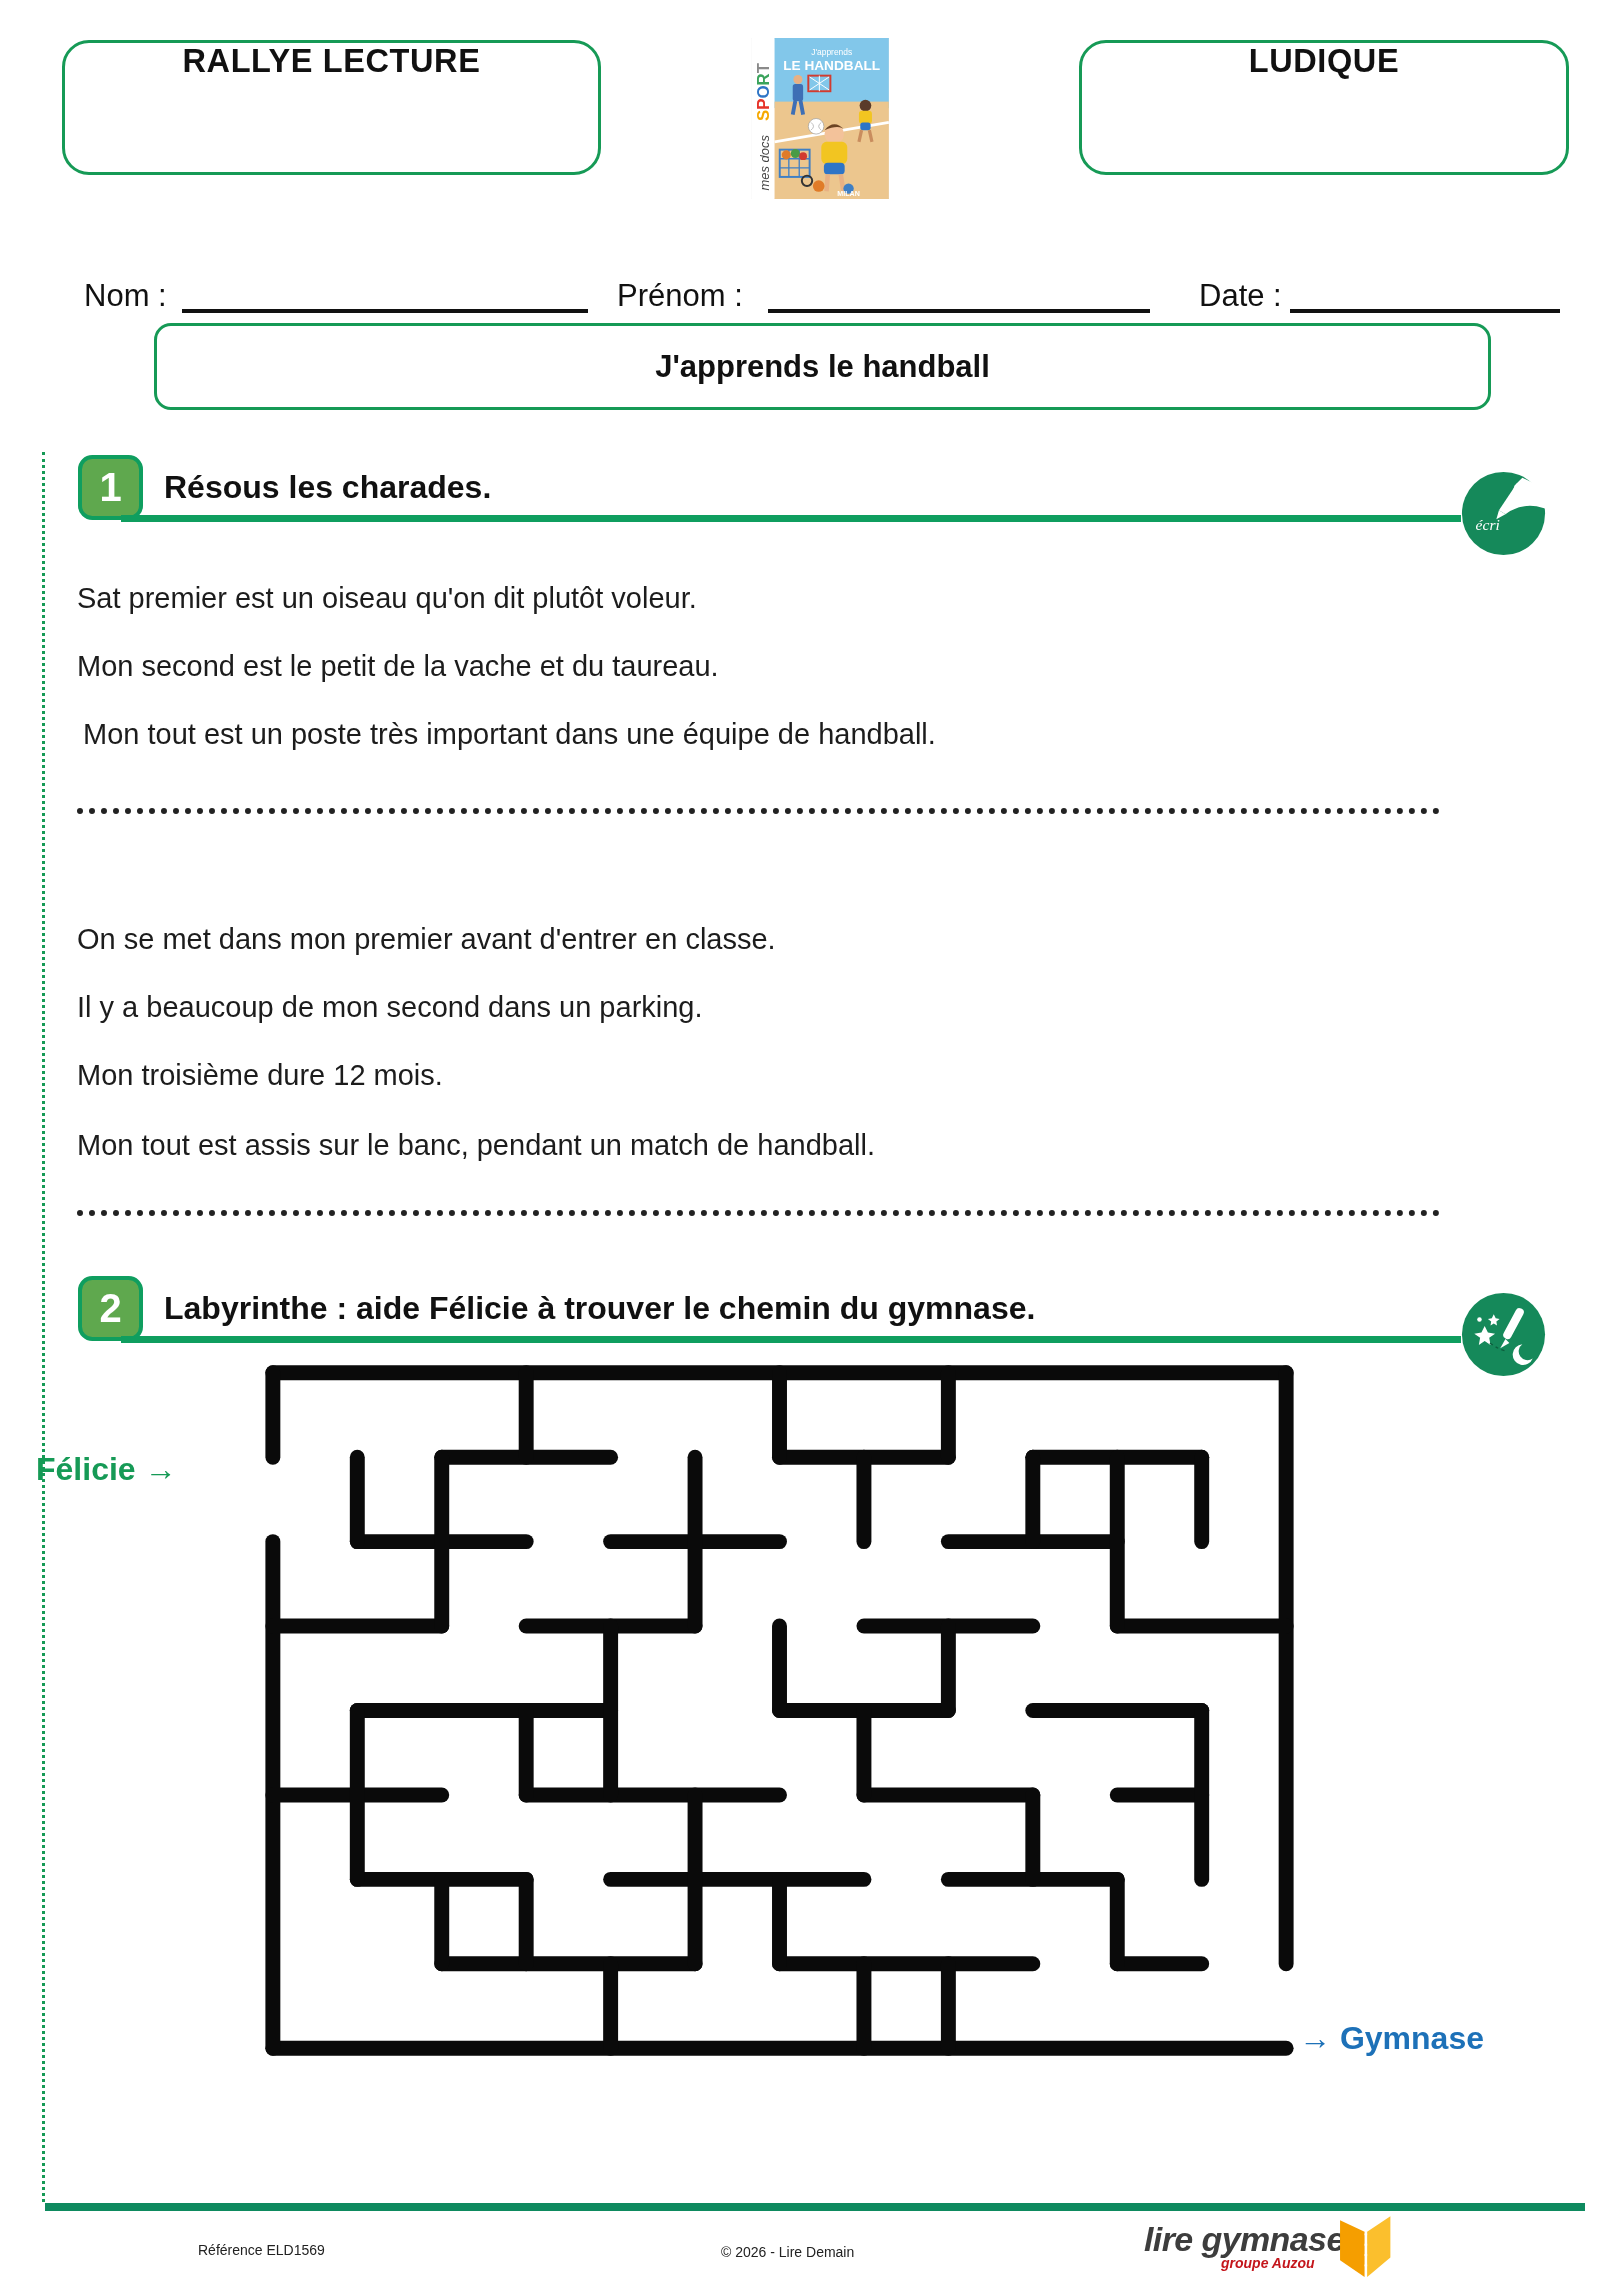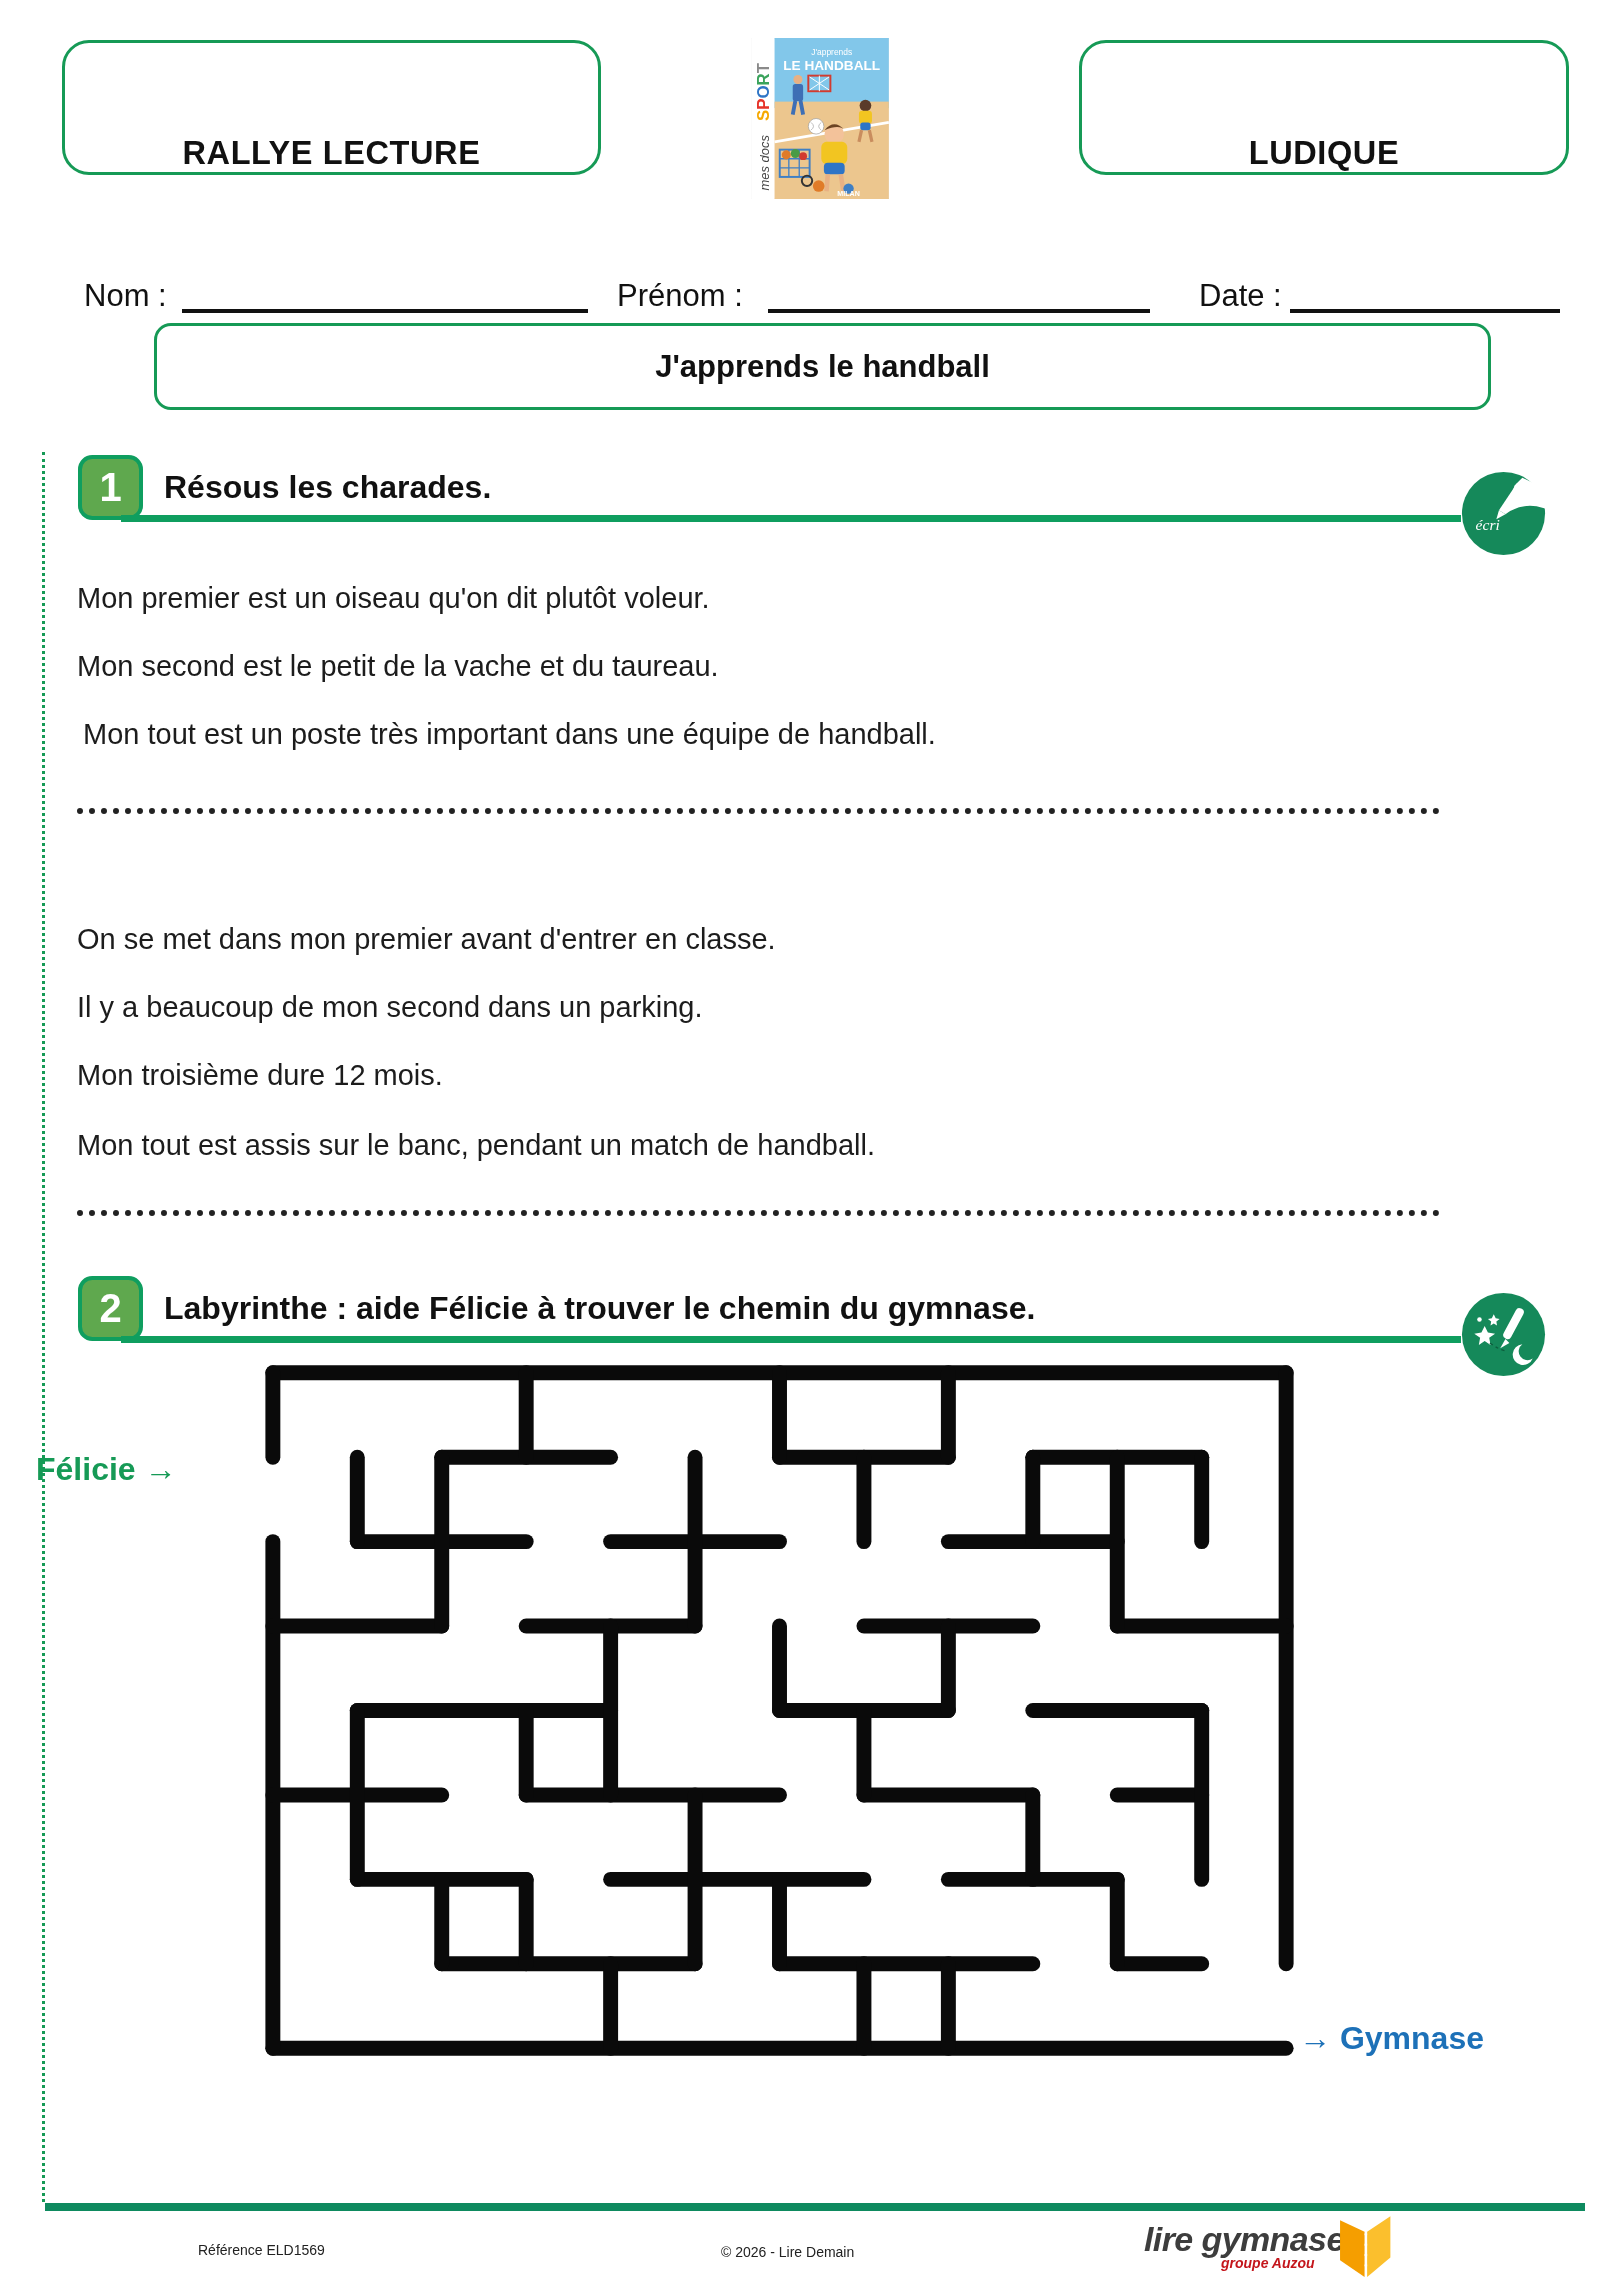--- a/index.html
+++ b/index.html
@@ -2,21 +2,21 @@
 <html style="font-size:10.4px"><head>
 <meta charset="utf-8">
 <style>
   html,body{margin:0;padding:0;background:#9a9a9a;}
   #page{position:relative;width:1623px;height:2295px;background:#ffffff;
         font-family:"Liberation Sans",sans-serif;color:#1c1c1c;overflow:hidden;}
   .abs{position:absolute;}
 
   
   .hbox{border:3.9px solid var(--green);border-radius:27px;background:#fff;
-        display:flex;align-items:flex-end;justify-content:center;}
+        display:flex;align-items:flex-start;justify-content:center;}
   .hbox span{font-size:32.5px;font-weight:bold;letter-spacing:0.6px;color:#111;}
 
   
   .fieldlabel{font-size:31px;color:#111;}
   .fieldline{border-bottom:4.5px solid #111;height:0;}
 
   
   #titlebox{border:3.2px solid var(--green);border-radius:17px;background:#fff;
             display:flex;align-items:center;justify-content:center;}
   #titlebox span{font-size:31px;font-weight:bold;color:#111;}
@@ -127,21 +127,21 @@
   <div class="abs" style="left:1460px;top:470px;">
     <svg width="87" height="87" viewBox="0 0 134 134">
       <circle cx="67" cy="67" r="64" fill="#15895a"></circle>
       <path d="M60 62 L88 20 L97 26 L70 68 Z" fill="#ffffff"></path>
       <path d="M60 62 L56 76 L70 68 Z" fill="#ffffff"></path>
       <path d="M70 68 Q92 52 118 56 L134 60 L134 30 L96 12 L84 24 Z" fill="#ffffff"></path>
       <text x="24" y="92" font-size="24" font-style="italic" fill="#ffffff" font-family="Liberation Serif, serif">écri</text>
     </svg>
   </div>
 
-  <div class="abs para" style="left:77px;top:582px;">Mon premier est un oiseau qu'on dit plutôt voleur.</div>
+  <div class="abs para" style="left:77px;top:582px;">Sat premier est un oiseau qu'on dit plutôt voleur.</div>
   <div class="abs para" style="left:77px;top:650px;">Mon second est le petit de la vache et du taureau.</div>
   <div class="abs para" style="left:83px;top:718px;">Mon tout est un poste très important dans une équipe de handball.</div>
   <div class="abs answer-dots" style="left:77px;top:808px;width:1363px;"></div>
 
   <div class="abs para" style="left:77px;top:923px;">On se met dans mon premier avant d'entrer en classe.</div>
   <div class="abs para" style="left:77px;top:991px;">Il y a beaucoup de mon second dans un parking.</div>
   <div class="abs para" style="left:77px;top:1059px;">Mon troisième dure 12 mois.</div>
   <div class="abs para" style="left:77px;top:1129px;">Mon tout est assis sur le banc, pendant un match de handball.</div>
   <div class="abs answer-dots" style="left:77px;top:1210px;width:1363px;"></div>
 

